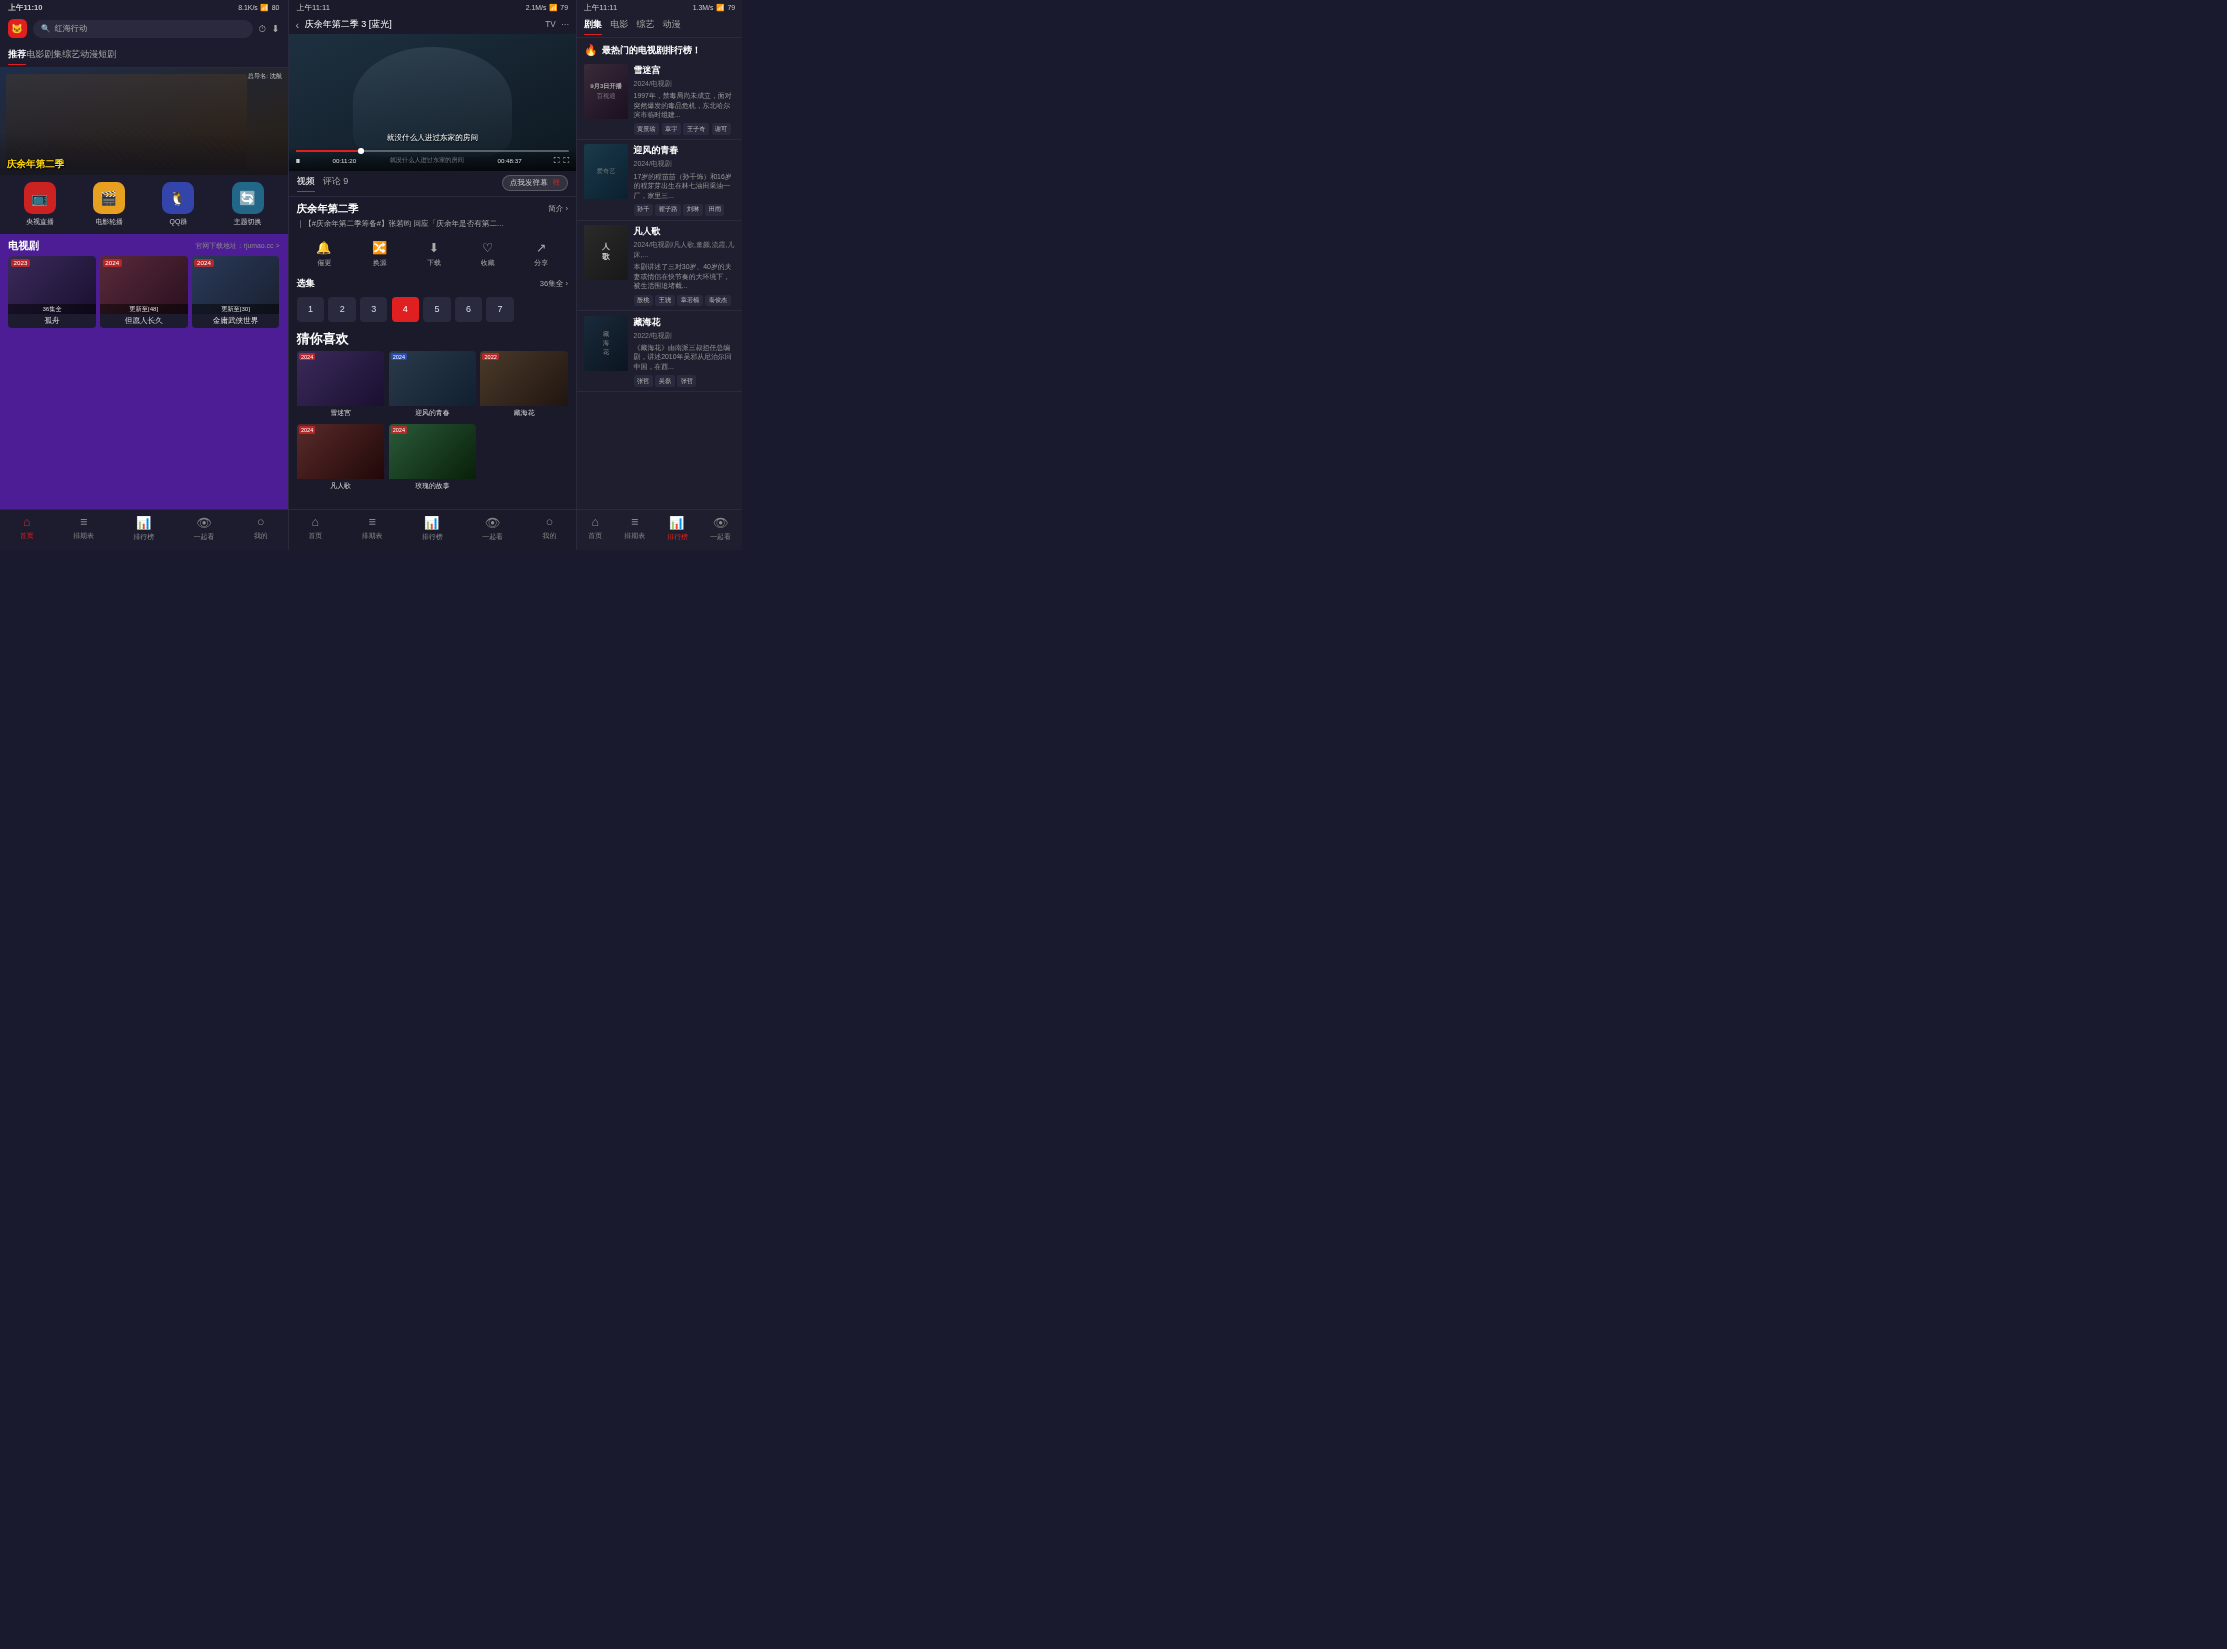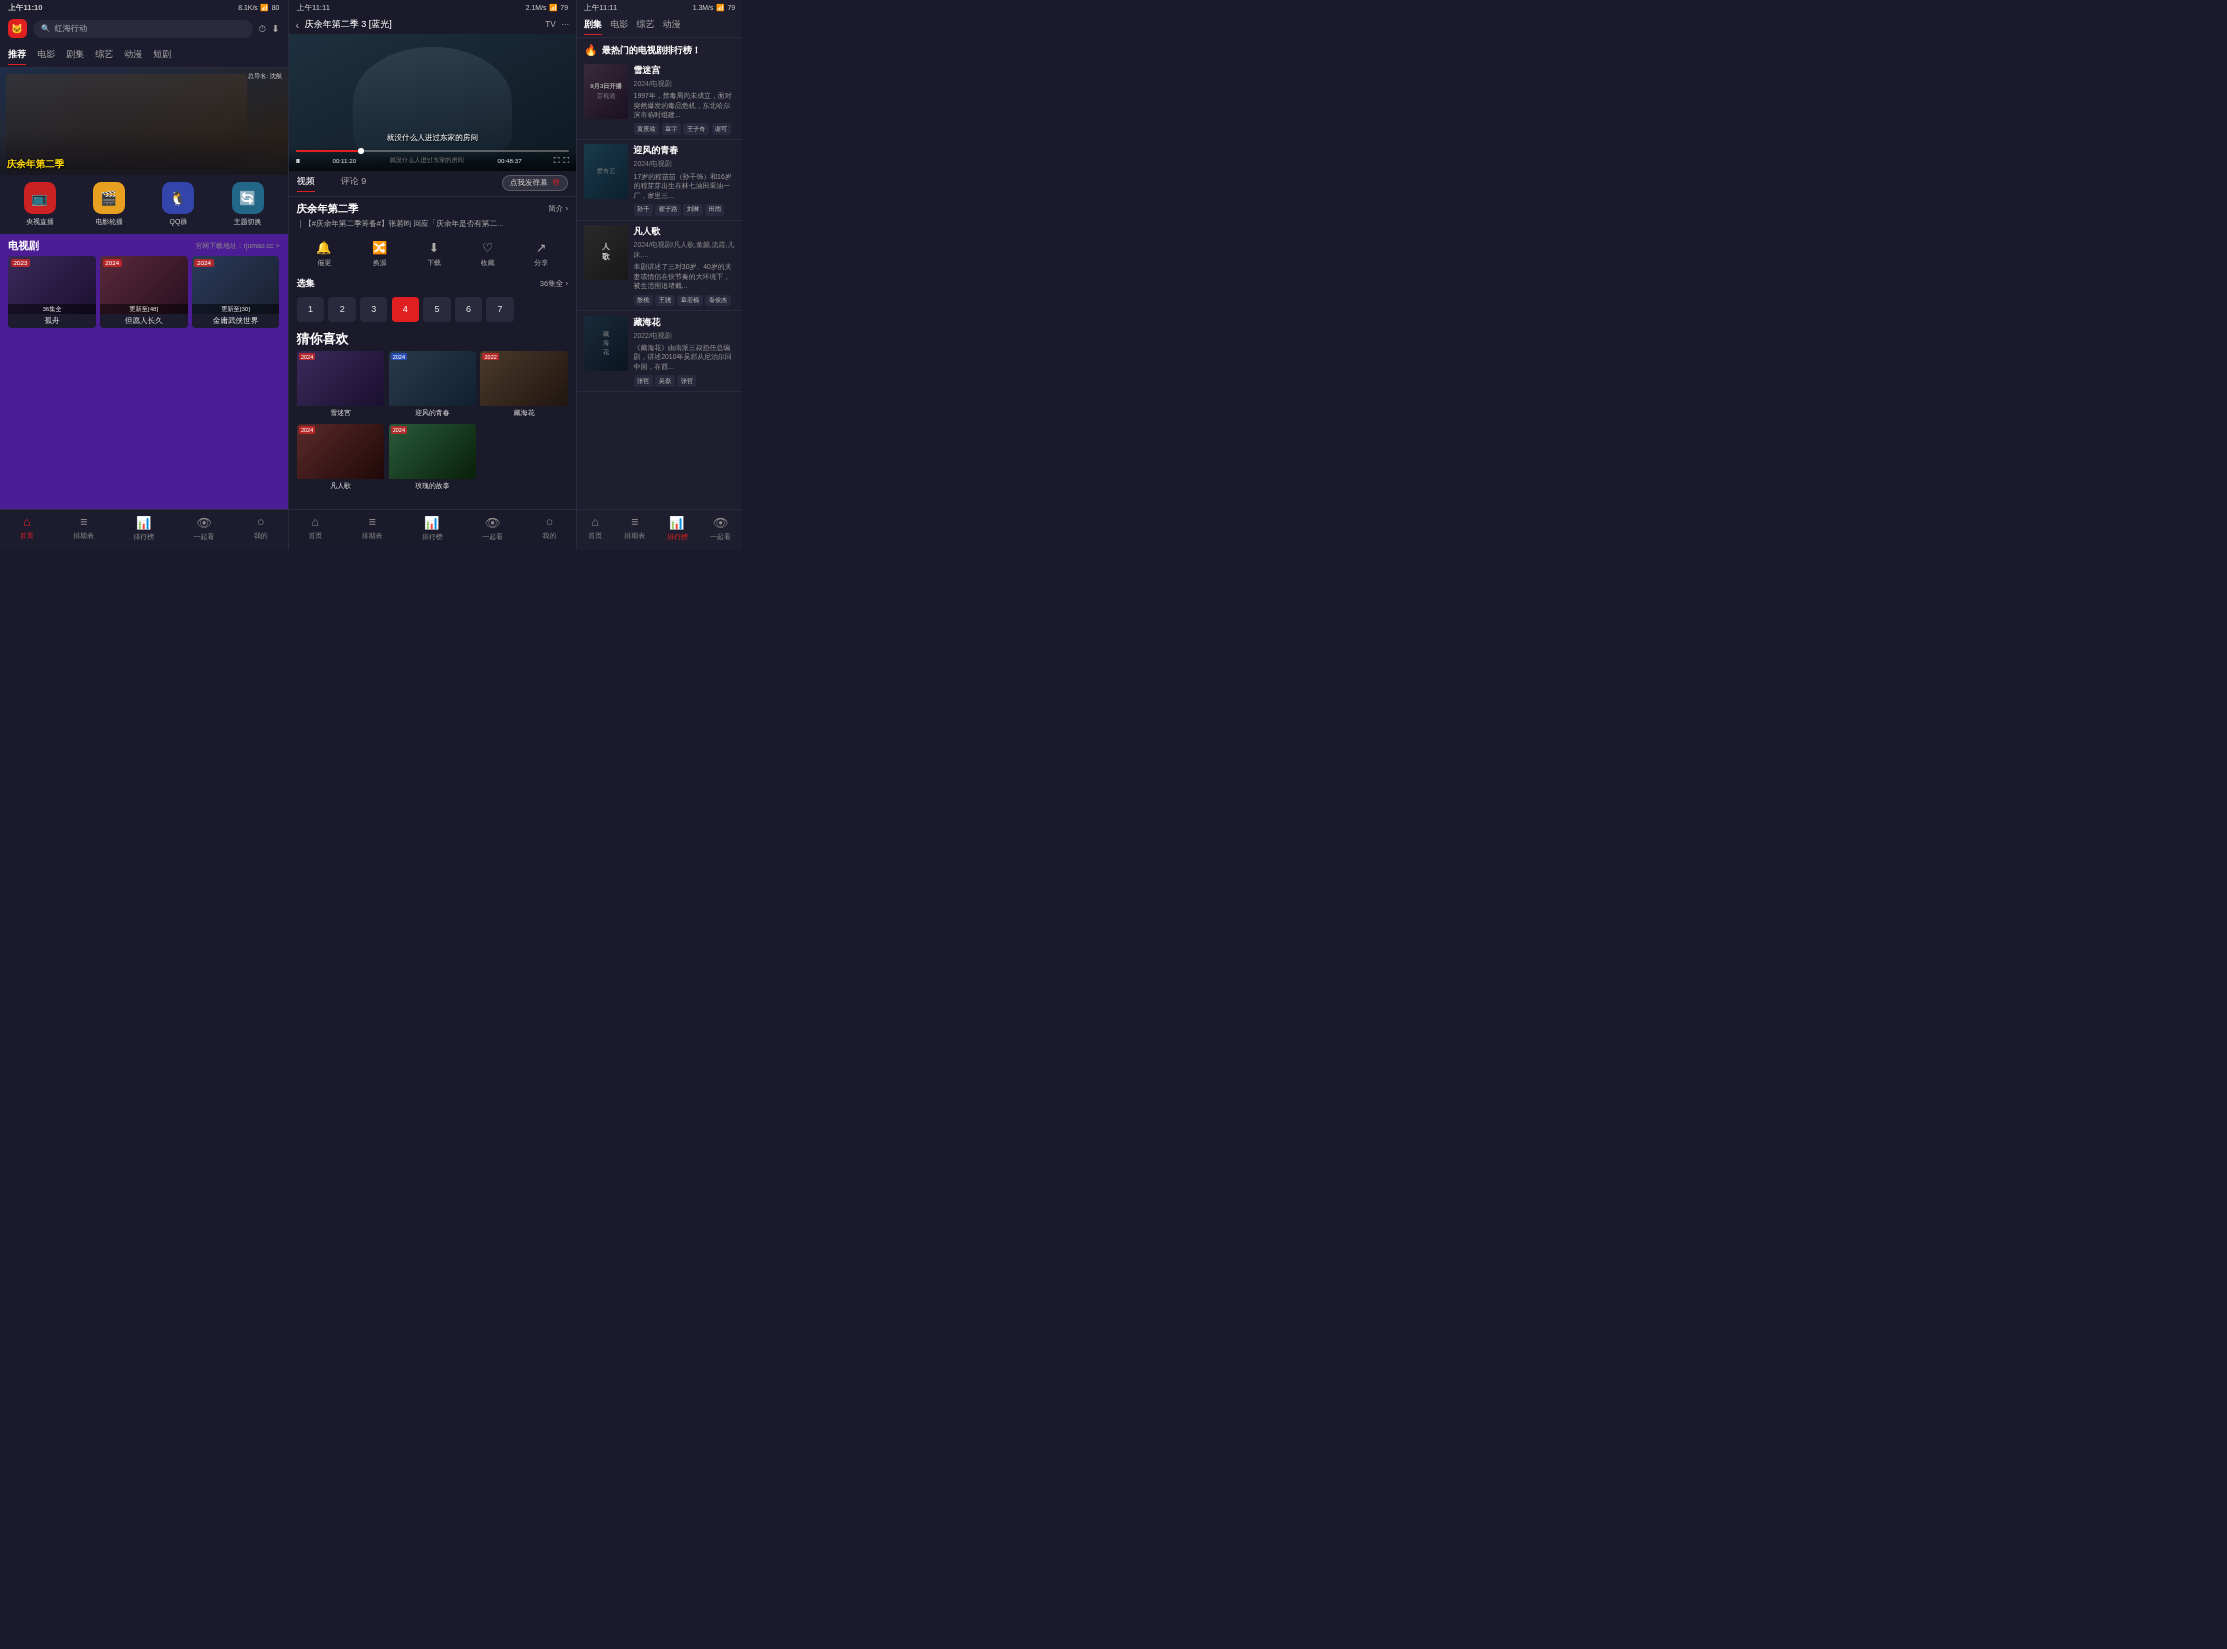--- a/index.html
+++ b/index.html
@@ -59,21 +59,20 @@
       display: flex; align-items: center; gap: 4.1px;
     }
     .search-icon { color: #888; font-size: 7.6px; }
     .search-text { color: #aaa; font-size: 8.2px; }
     .search-actions { display: flex; gap: 5.5px; }
     .search-action-icon { color: #aaa; font-size: 9.6px; cursor: pointer; }
 
     .nav-tabs {
       display: flex;
       padding: 2.7px 8.2px;
-      gap: 11px;
       background: #1c1c2e;
       border-bottom: 0.7px solid #2a2a3e;
     }
     .nav-tab {
       font-size: 9px;
       color: #aaa;
       padding: 2.7px 0;
       cursor: pointer;
     }
     .nav-tab.active {
@@ -281,21 +280,21 @@
       font-size: 6.2px;
       color: #ddd;
     }
     .play-btn { font-size: 9.6px; color: #fff; }
     .screen-btns { display: flex; gap: 4.1px; font-size: 8.2px; color: #ccc; }
 
     .tabs-row {
       display: flex;
       align-items: center;
       padding: 4.1px 8.2px;
-      gap: 26px;
+      gap: 8px;
       border-bottom: 0.7px solid #2a2a3e;
     }
     .vid-tab {
       font-size: 9px;
       color: #aaa;
       cursor: pointer;
       padding-bottom: 2.7px;
     }
     .vid-tab.active {
       color: #fff;

